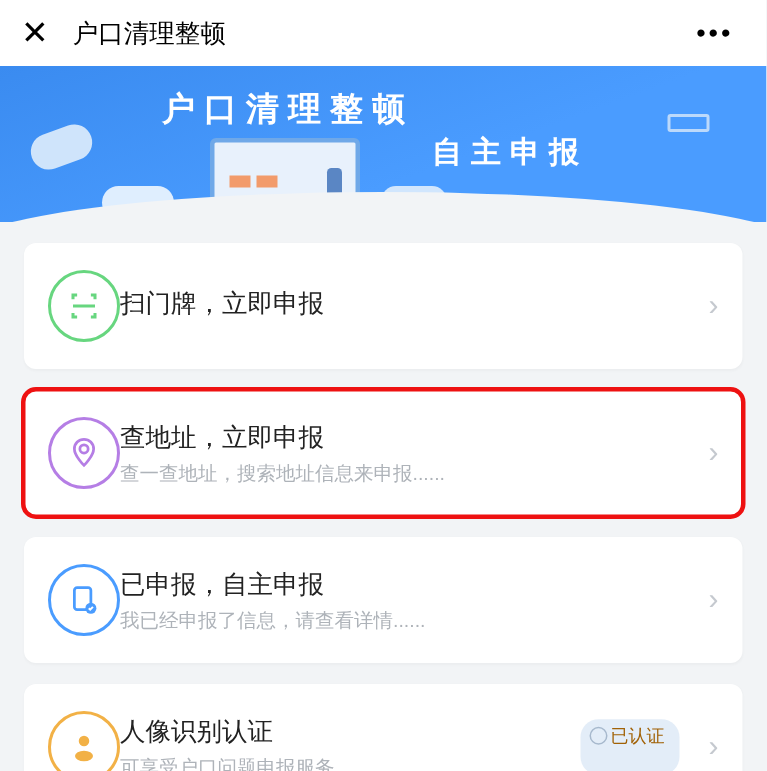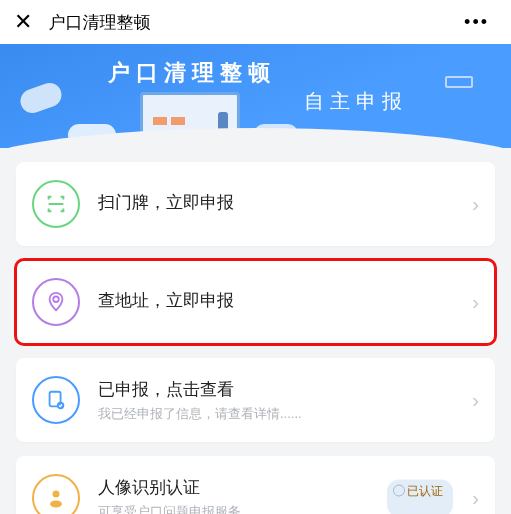--- a/index.html
+++ b/index.html
@@ -33,42 +33,41 @@
       content:"";
       position:absolute;
       left:-30px;right:-30px;bottom:-60px;height:80px;
       background:#f2f4f6;border-radius:50%;
     }
     .banner-title1 {
       position: absolute; top: 14px; left: 108px;
       color: #fff; font-size: 22px; font-weight: 700; letter-spacing: 6px;
     }
     .banner-title2 {
-      position: absolute; top: 44px; left: 304px;
-      color: #fff; font-size: 20px; font-weight: 400; letter-spacing: 6px;
+      position: absolute; top: 44px; left: 288px;
+      color: #fff; font-size: 20px; font-weight: 700; letter-spacing: 6px;
     }
     .cloud1 { position:absolute; left:20px; top:42px; width:42px; height:24px; background:#cfe4fb; border-radius:12px; transform:rotate(-20deg);}
     .cloud2 { position:absolute; left:68px; top:80px; width:48px; height:22px; background:#dfeefe; border-radius:14px;}
     .cloud3 { position:absolute; left:254px; top:80px; width:44px; height:20px; background:#d1e6fd; border-radius:14px;}
     .dash { position:absolute; right:38px; top:32px; width:28px;height:12px;border:2px solid #bcd9fb;border-radius:2px;}
     .monitor {
       position: absolute; left: 140px; top: 48px; width: 100px; height: 60px;
       background: #e8f1fc; border: 3px solid #6fa8e8; border-radius: 4px;
     }
     .monitor::before{content:"";position:absolute;left:10px;top:22px;width:14px;height:8px;background:#f29b6b;}
     .monitor::after{content:"";position:absolute;left:28px;top:22px;width:14px;height:8px;background:#f29b6b;}
     .person{position:absolute;left:218px;top:68px;width:10px;height:26px;background:#5a86c4;border-radius:3px;}
     .list { padding: 0 16px; display: flex; flex-direction: column; gap: 14px; }
     .card {
       background: #fff;
       border-radius: 8px;
       padding: 18px 16px 18px 16px;
       display: flex;
       align-items: center;
-      gap: 18px;
       position: relative;
       box-shadow: 0 1px 2px rgba(0,0,0,0.03);
     }
     .card.highlight { outline: 3px solid #e11; outline-offset: -1px; }
     .icon-wrap {
       width: 48px; height: 48px; border-radius: 50%;
       display: flex; align-items: center; justify-content: center;
       flex-shrink: 0;
     }
     .icon-wrap.green { border: 2px solid #67d67f; }
@@ -124,34 +123,35 @@
 
   <div class="card highlight">
     <div class="icon-wrap purple">
       <svg width="22" height="22" viewBox="0 0 24 24" fill="none" stroke="#b57ee5" stroke-width="2">
           <circle cx="12" cy="9" r="3"></circle>
           <path d="M12 2a7 7 0 0 1 7 7c0 5-7 12-7 12S5 14 5 9a7 7 0 0 1 7-7z"></path>
         </svg>
     </div>
     <div class="card-text">
       <div class="card-title">查地址，立即申报</div>
+      <div class="card-sub">查一查地址，搜索地址信息来申报......</div>
     </div>
     <span class="chevron">›</span>
   </div>
 
   <div class="card">
     <div class="icon-wrap blue">
       <svg width="22" height="22" viewBox="0 0 24 24" fill="none" stroke="#4a9cff" stroke-width="2">
           <rect x="5" y="3" width="12" height="16" rx="2"></rect>
           <circle cx="17" cy="18" r="4" fill="#4a9cff" stroke="none"></circle>
           <path d="M15.5 18l1 1 2-2" stroke="#fff" stroke-width="1.5"></path>
         </svg>
     </div>
     <div class="card-text">
-      <div class="card-title">已申报，点击查看</div>
+      <div class="card-title">已申报，自主申报</div>
       <div class="card-sub">我已经申报了信息，请查看详情......</div>
     </div>
     <span class="chevron">›</span>
   </div>
 
   <div class="card">
     <div class="icon-wrap orange">
       <svg width="24" height="24" viewBox="0 0 24 24" fill="none">
           <circle cx="12" cy="8" r="3.5" fill="#f2b146"></circle>
           <ellipse cx="12" cy="18" rx="6" ry="3.5" fill="#f2b146"></ellipse>

